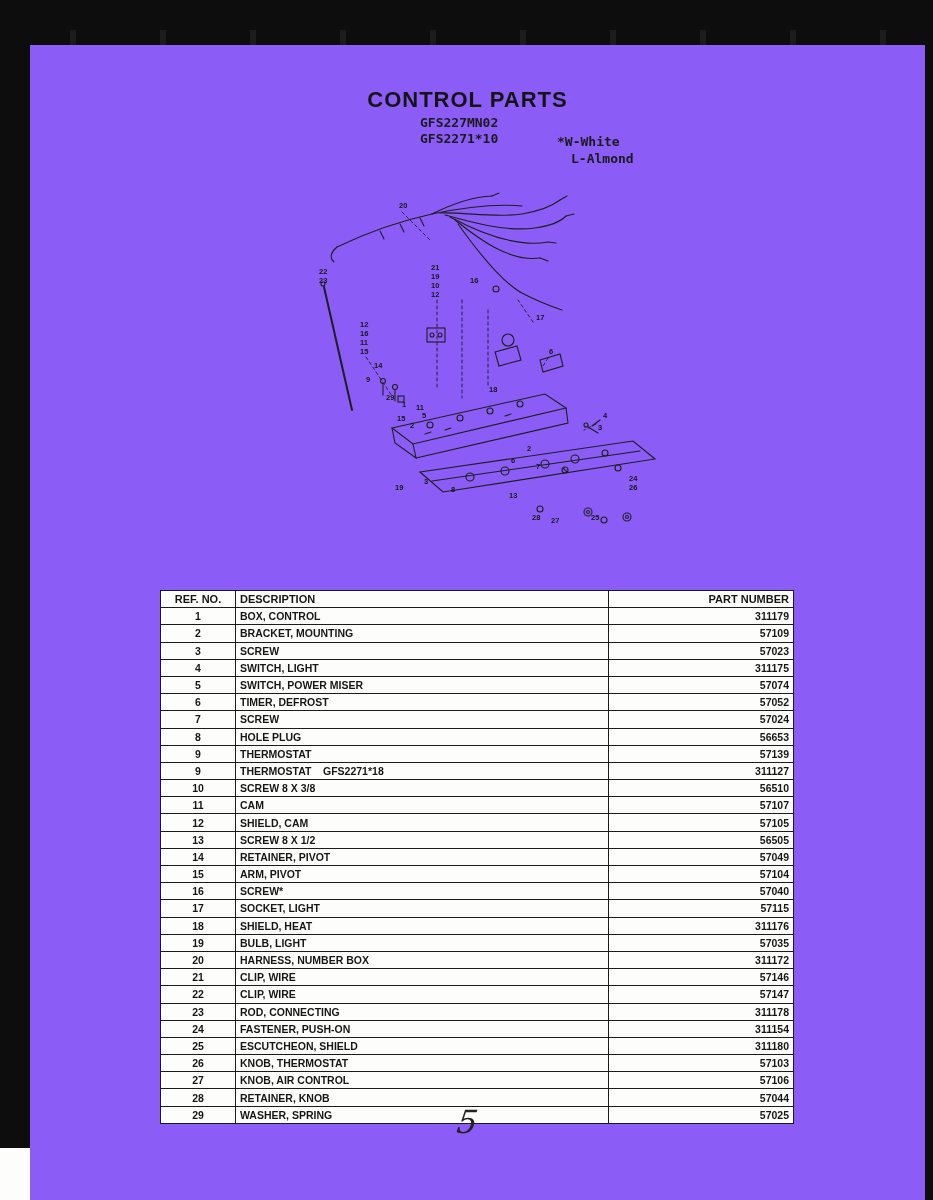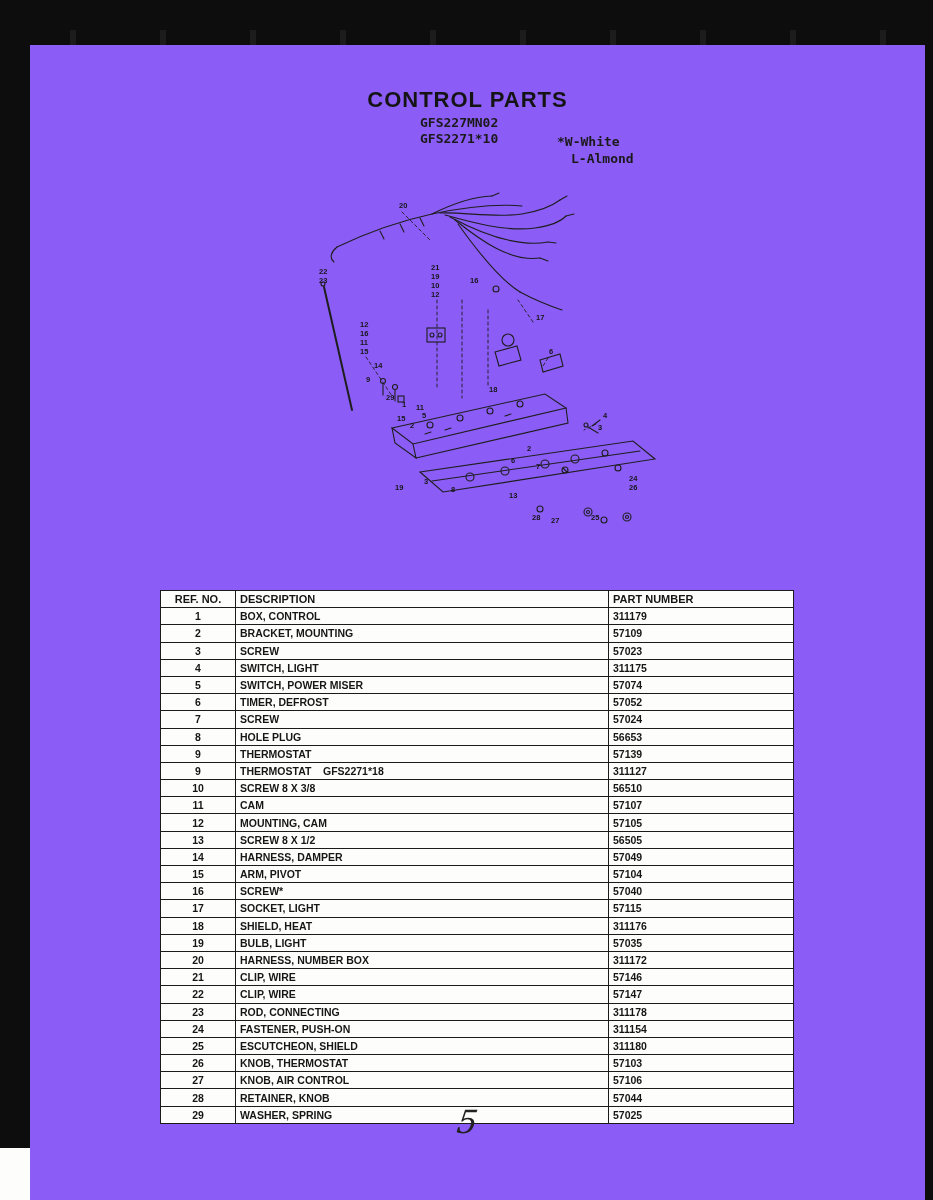--- a/index.html
+++ b/index.html
@@ -87,21 +87,21 @@
     color: #161616;
     font-size: 10.5px;
     font-weight: 700;
     padding: 1px 4px;
     height: 14.2px;
     overflow: hidden;
   }
   .parts-table th { font-size: 11px; }
   .col-ref  { width: 66px; text-align: center; }
   .col-desc { width: 364px; text-align: left; white-space: pre; }
-  .col-part { width: 176px; text-align: left; }
+  .col-part { width: 176px; text-align: right; }
   th.col-desc { text-align: left; }
   .page-number {
     position: absolute;
     left: 0; right: 20px; top: 1058px;
     text-align: center;
     font-family: "DejaVu Serif", serif;
     font-style: italic;
     font-size: 32px;
     color: #222;
     transform: skewX(-8deg);
@@ -322,31 +322,31 @@
           <td class="col-desc">SCREW 8 X 3/8</td>
           <td class="col-part">56510</td>
         </tr>
         <tr>
           <td class="col-ref">11</td>
           <td class="col-desc">CAM</td>
           <td class="col-part">57107</td>
         </tr>
         <tr>
           <td class="col-ref">12</td>
-          <td class="col-desc">MOUNTING, CAM</td>
+          <td class="col-desc">SHIELD, CAM</td>
           <td class="col-part">57105</td>
         </tr>
         <tr>
           <td class="col-ref">13</td>
           <td class="col-desc">SCREW 8 X 1/2</td>
           <td class="col-part">56505</td>
         </tr>
         <tr>
           <td class="col-ref">14</td>
-          <td class="col-desc">HARNESS, DAMPER</td>
+          <td class="col-desc">RETAINER, PIVOT</td>
           <td class="col-part">57049</td>
         </tr>
         <tr>
           <td class="col-ref">15</td>
           <td class="col-desc">ARM, PIVOT</td>
           <td class="col-part">57104</td>
         </tr>
         <tr>
           <td class="col-ref">16</td>
           <td class="col-desc">SCREW*</td>

